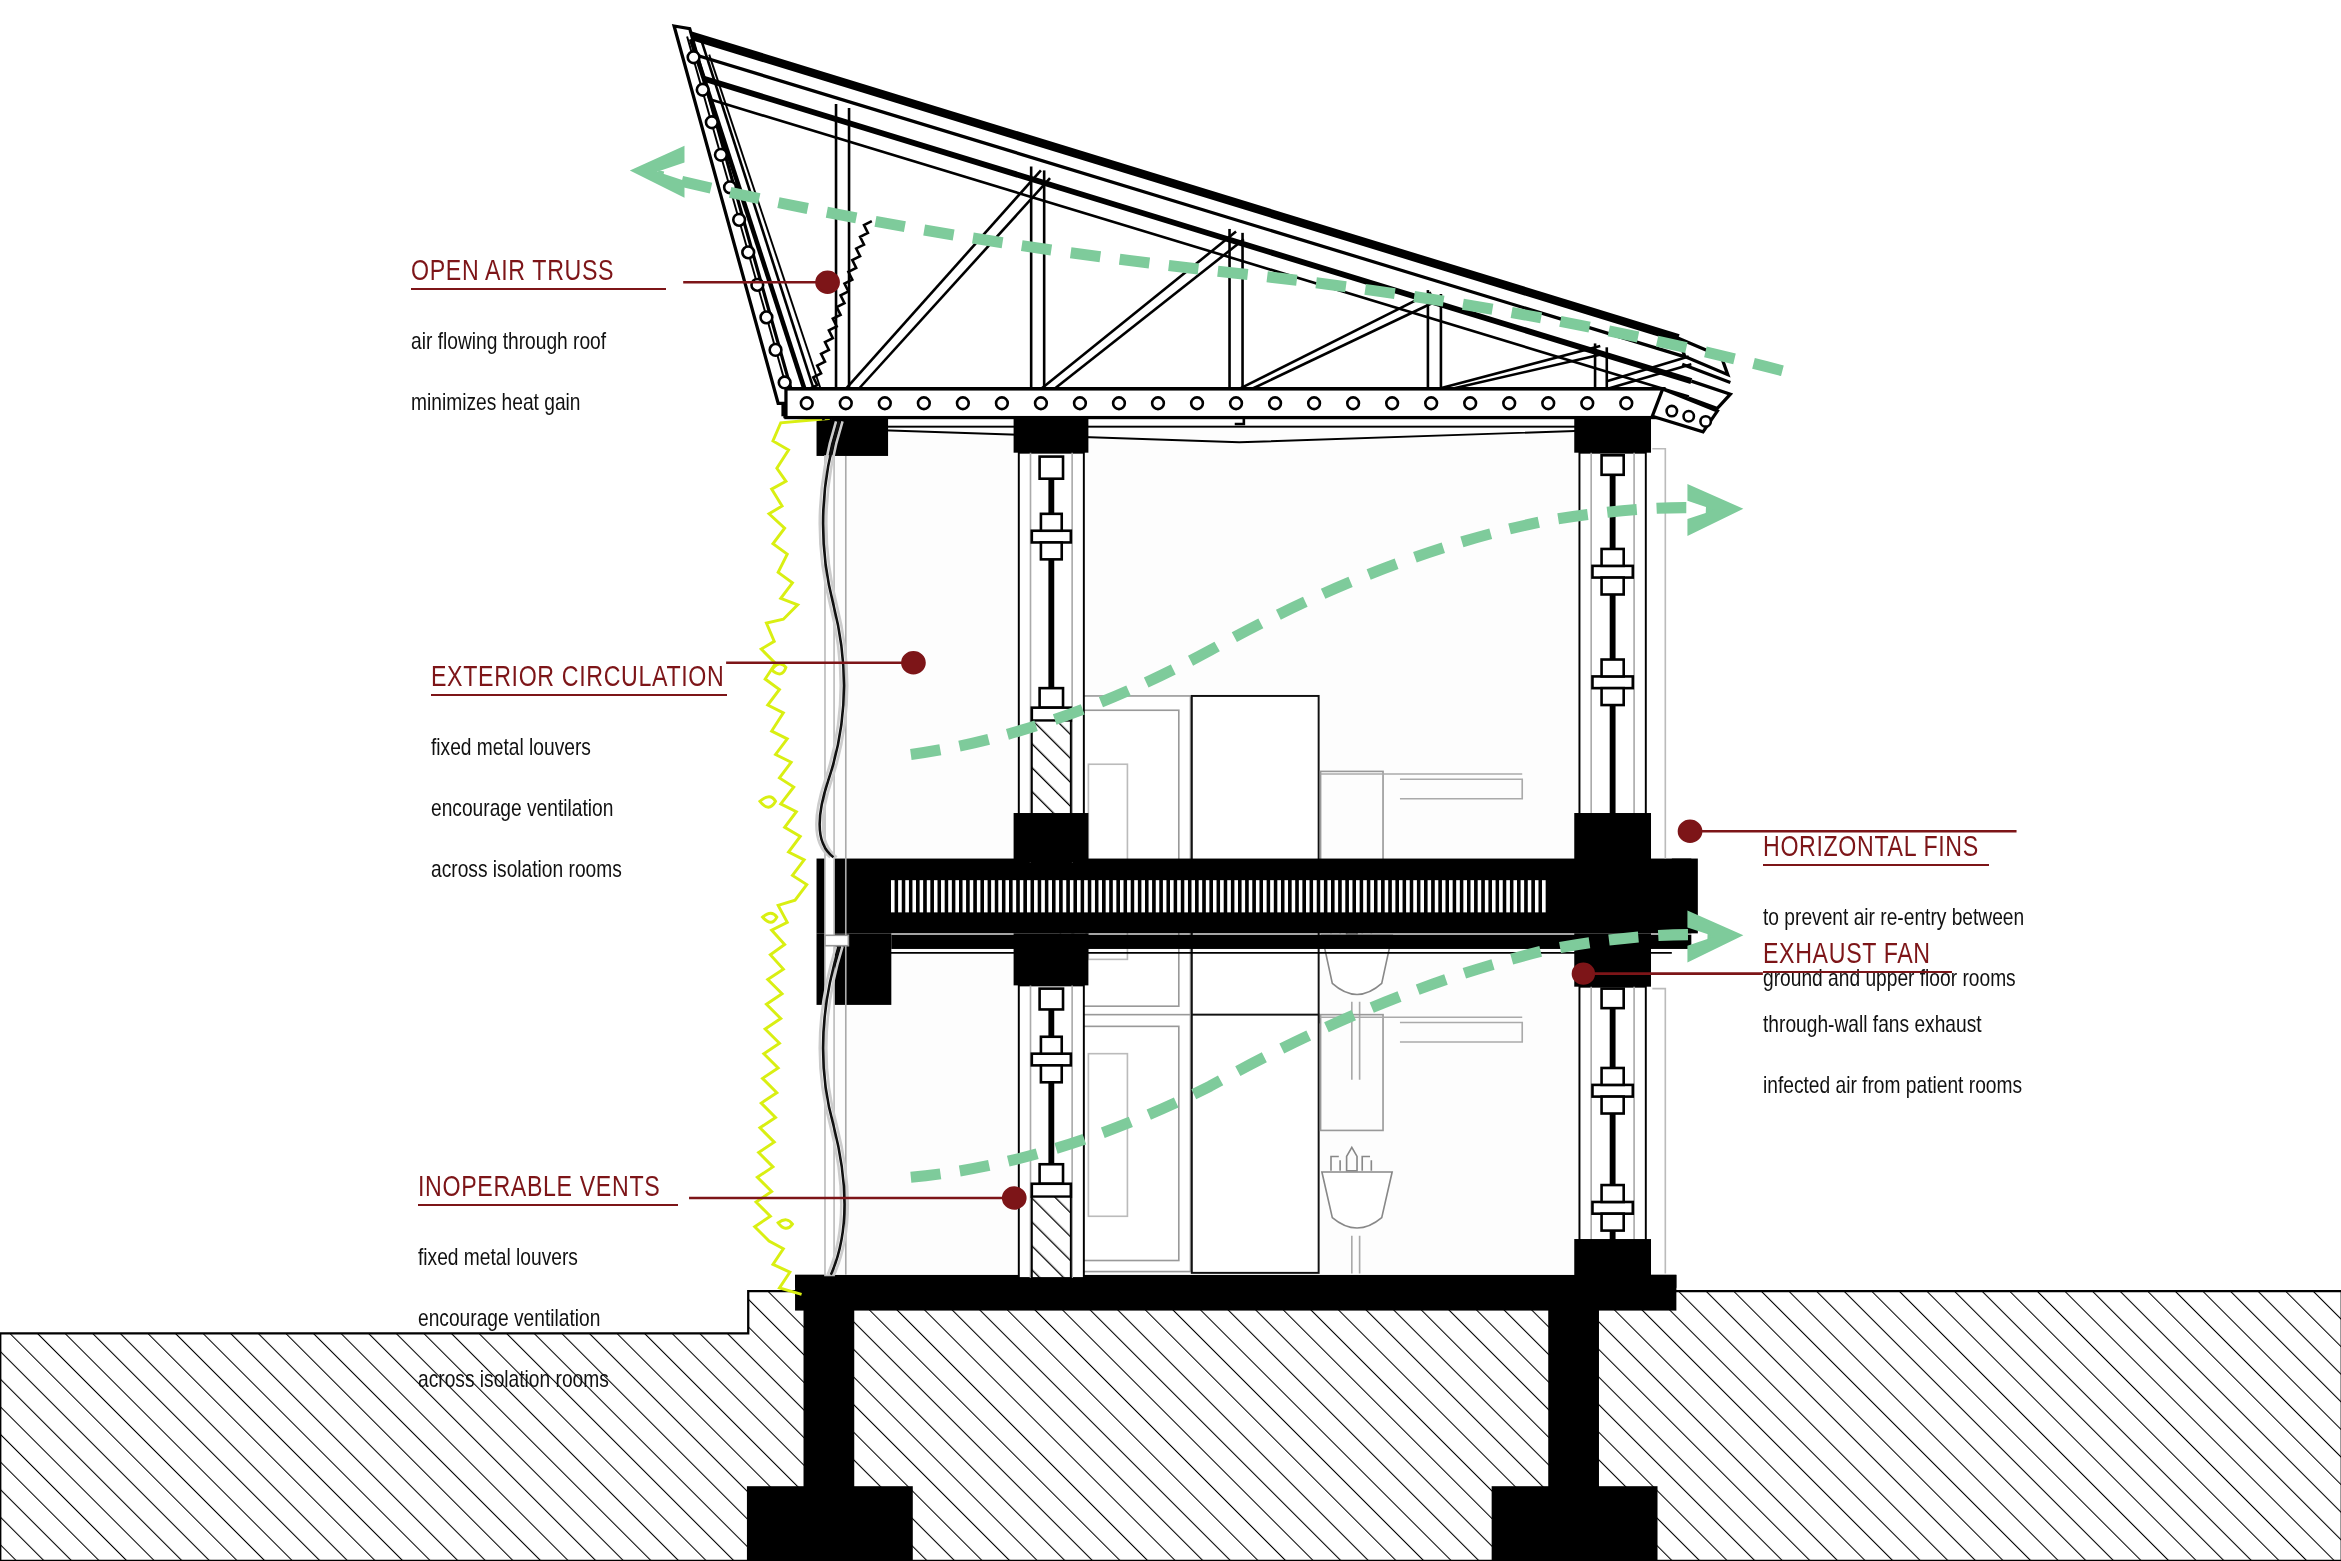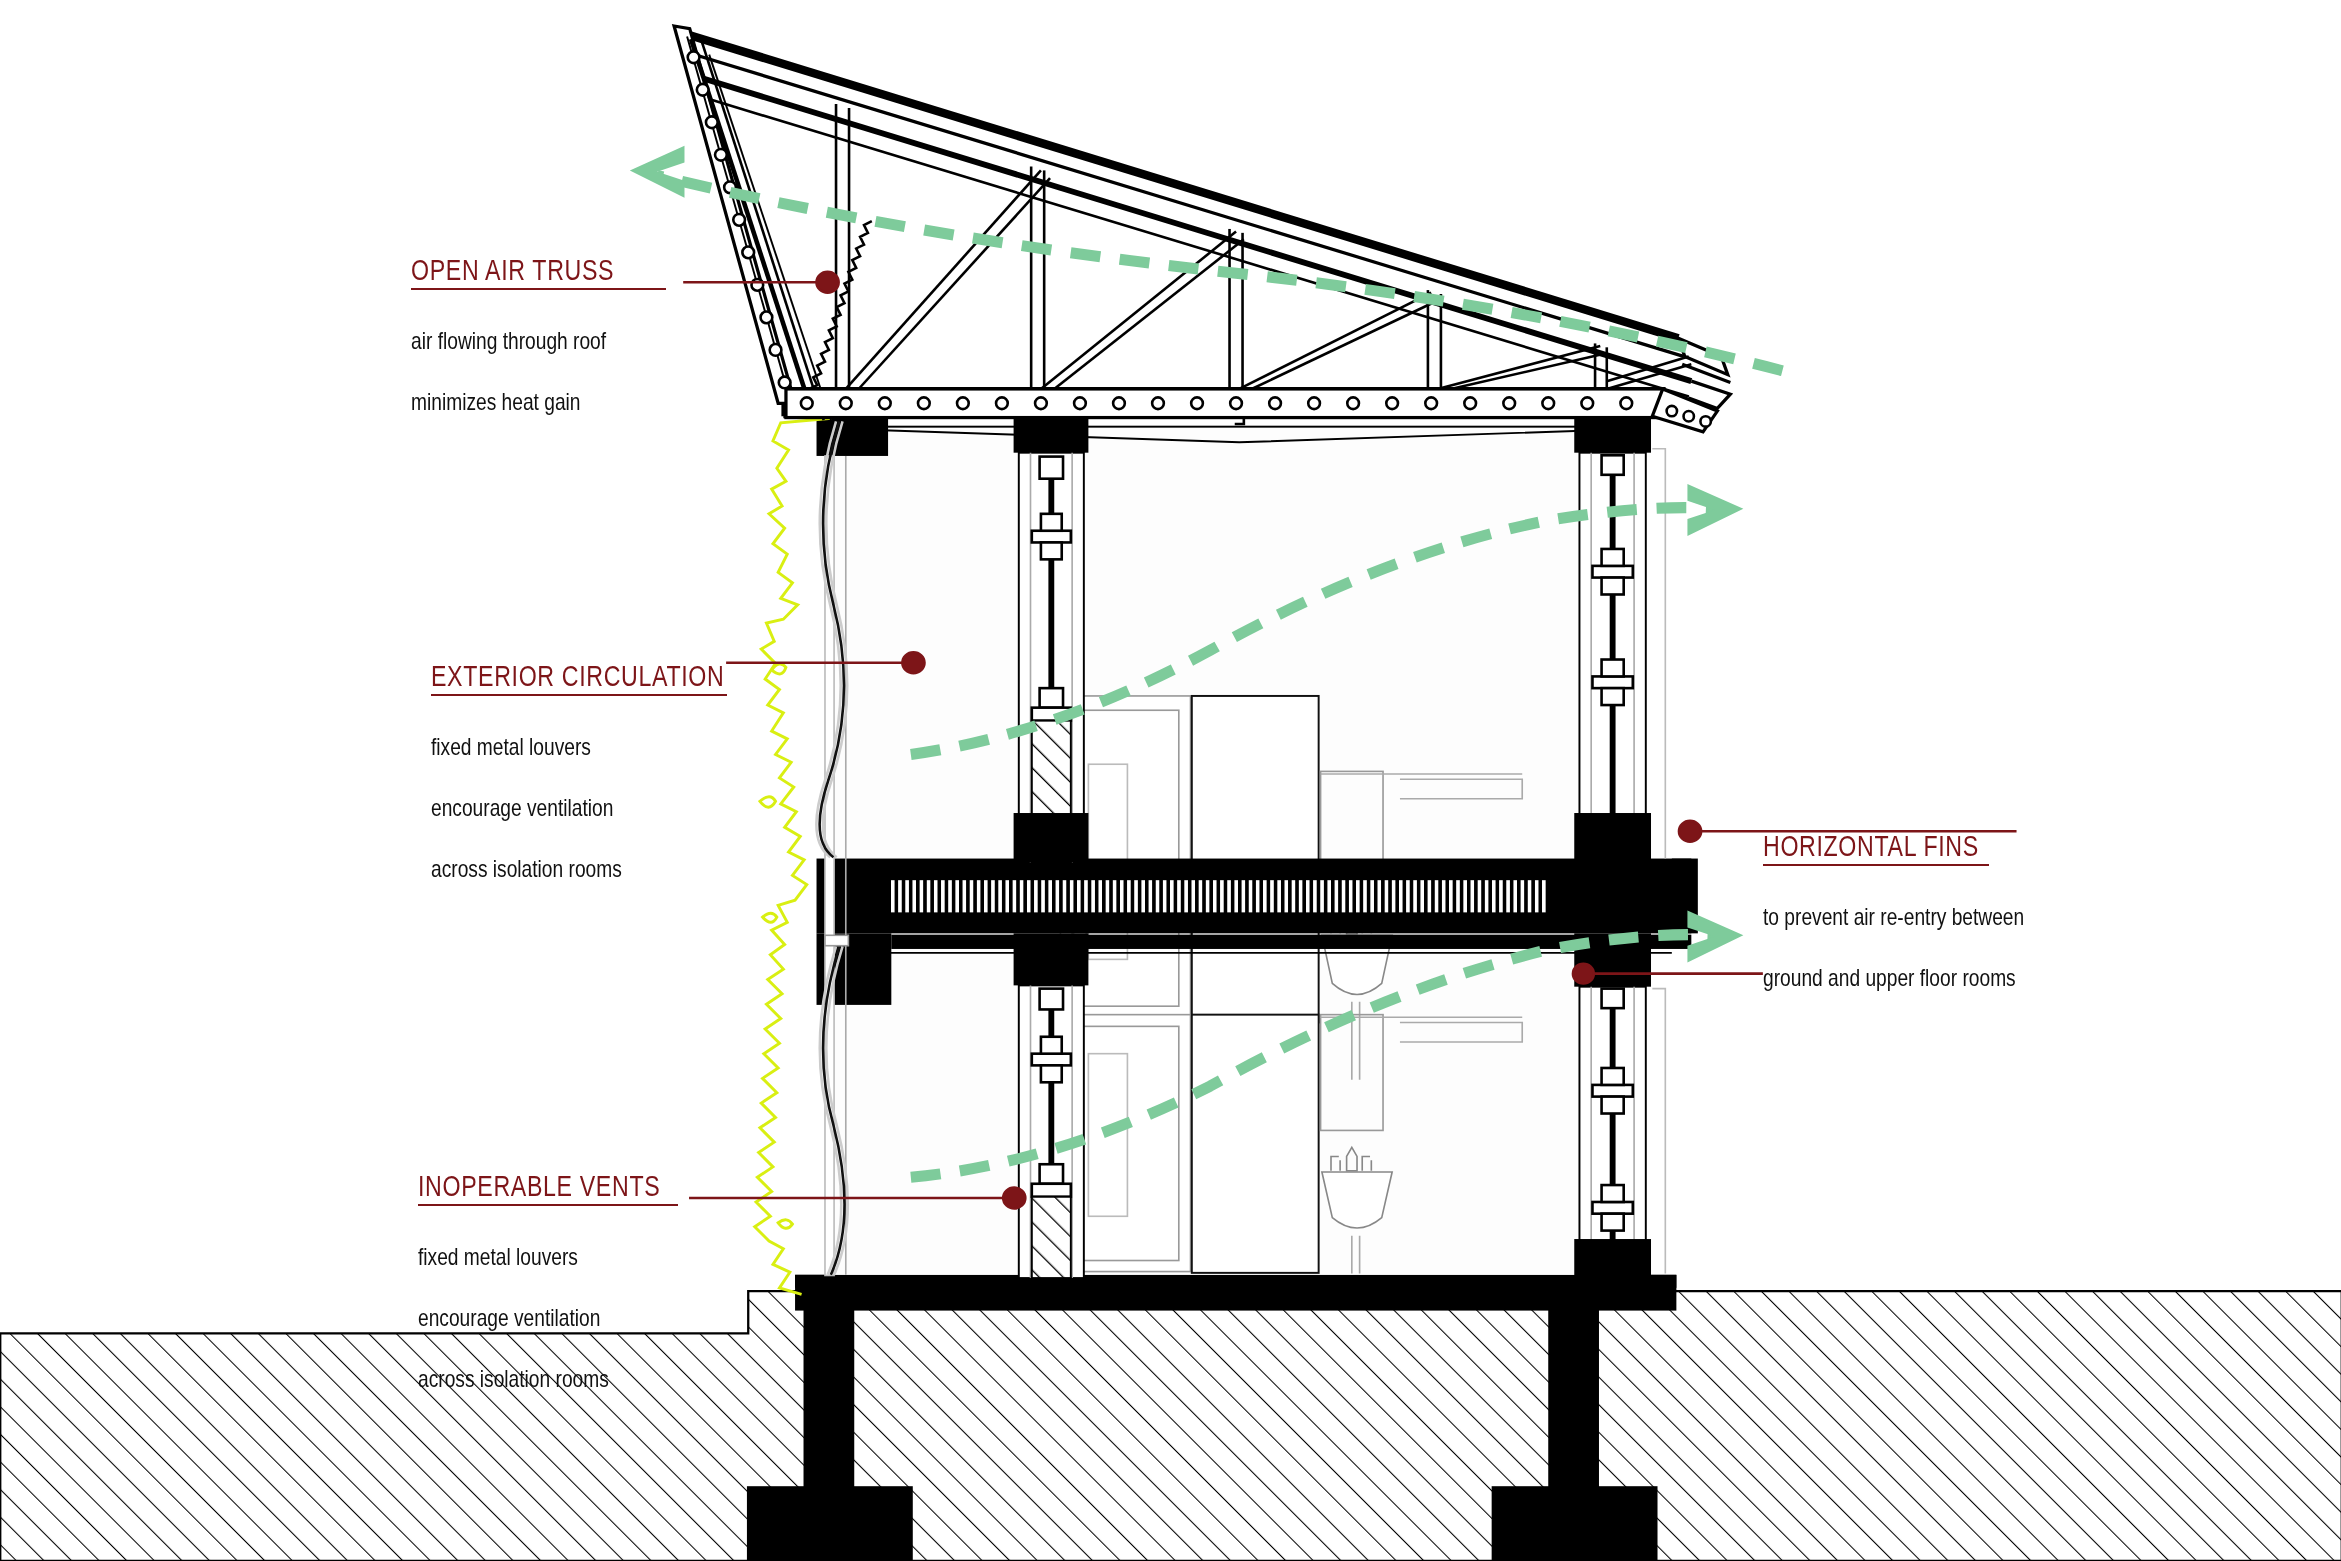--- a/index.html
+++ b/index.html
@@ -392,15 +392,23 @@
 
   <div class="callout" style="left:1763px;top:831px;width:403px;">
     <div class="title">HORIZONTAL FINS</div>
     <div class="rule" style="width:226px;"></div>
     <div class="body">
       <div>to prevent air re-entry between</div>
       <div>ground and upper floor rooms</div>
     </div>
   </div>
 
+  <div class="callout" style="left:1763px;top:938px;width:403px;">
+    <div class="title">EXHAUST FAN</div>
+    <div class="rule" style="width:189px;"></div>
+    <div class="body">
+      <div>through-wall fans exhaust</div>
+      <div>infected air from patient rooms</div>
+    </div>
+  </div>
 
 </div>
 
 
 </body></html>

